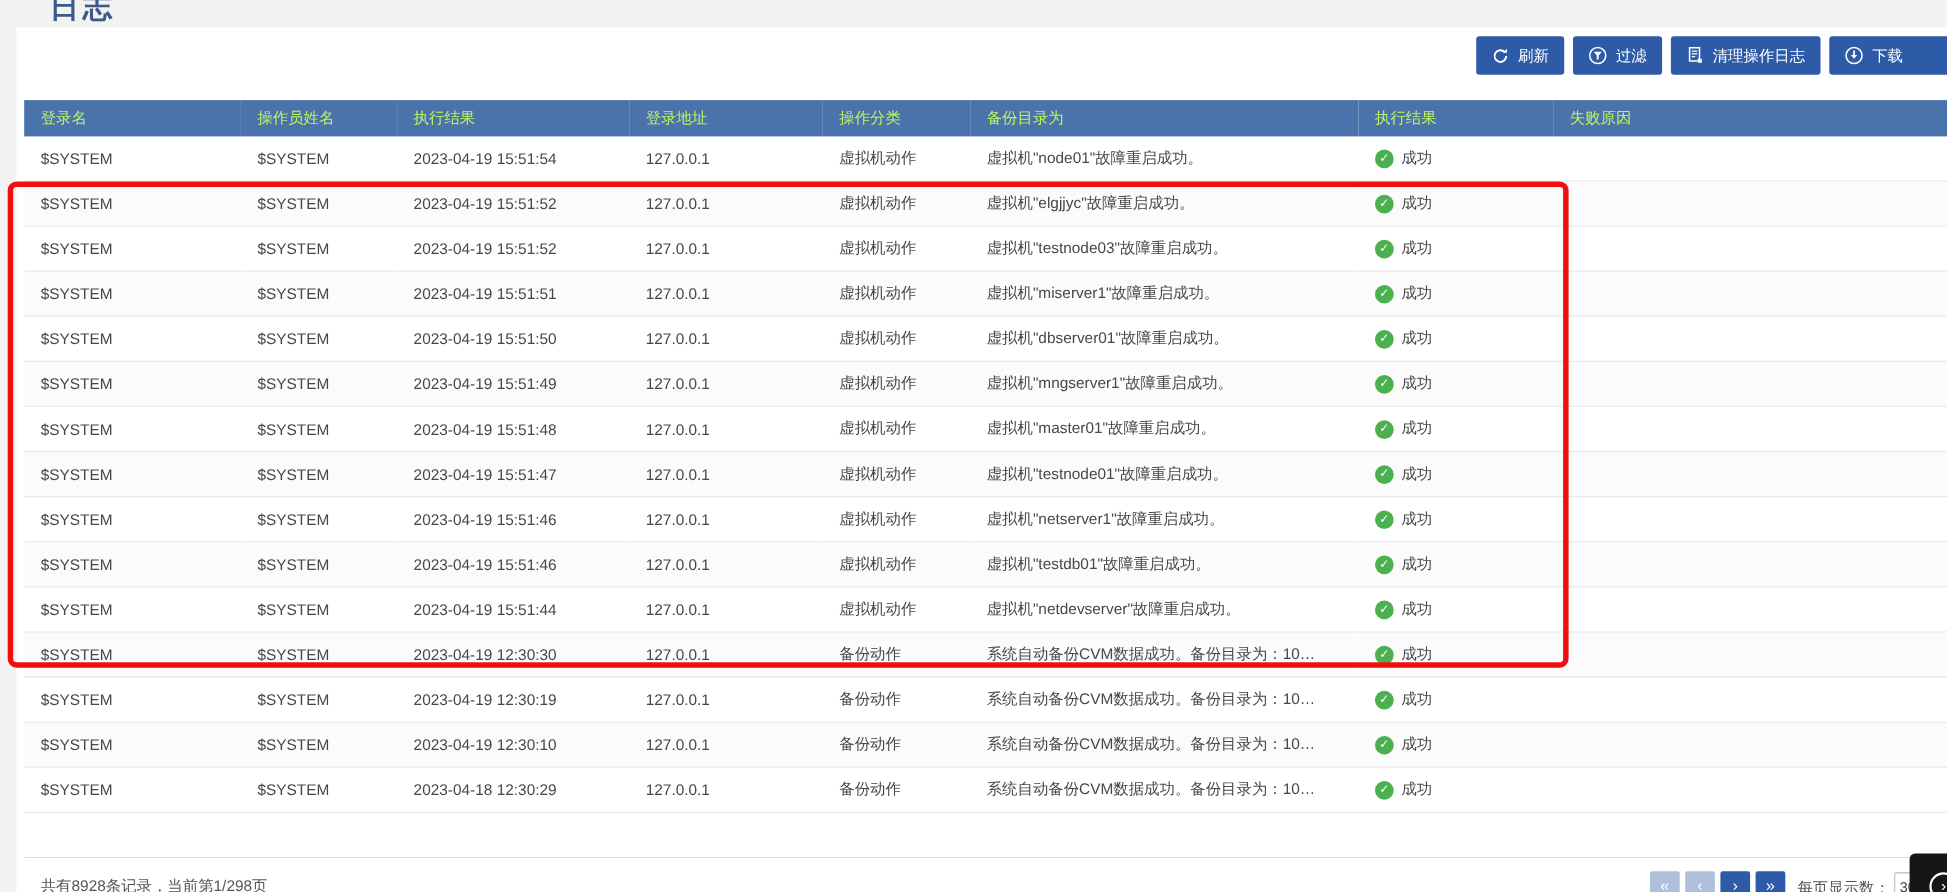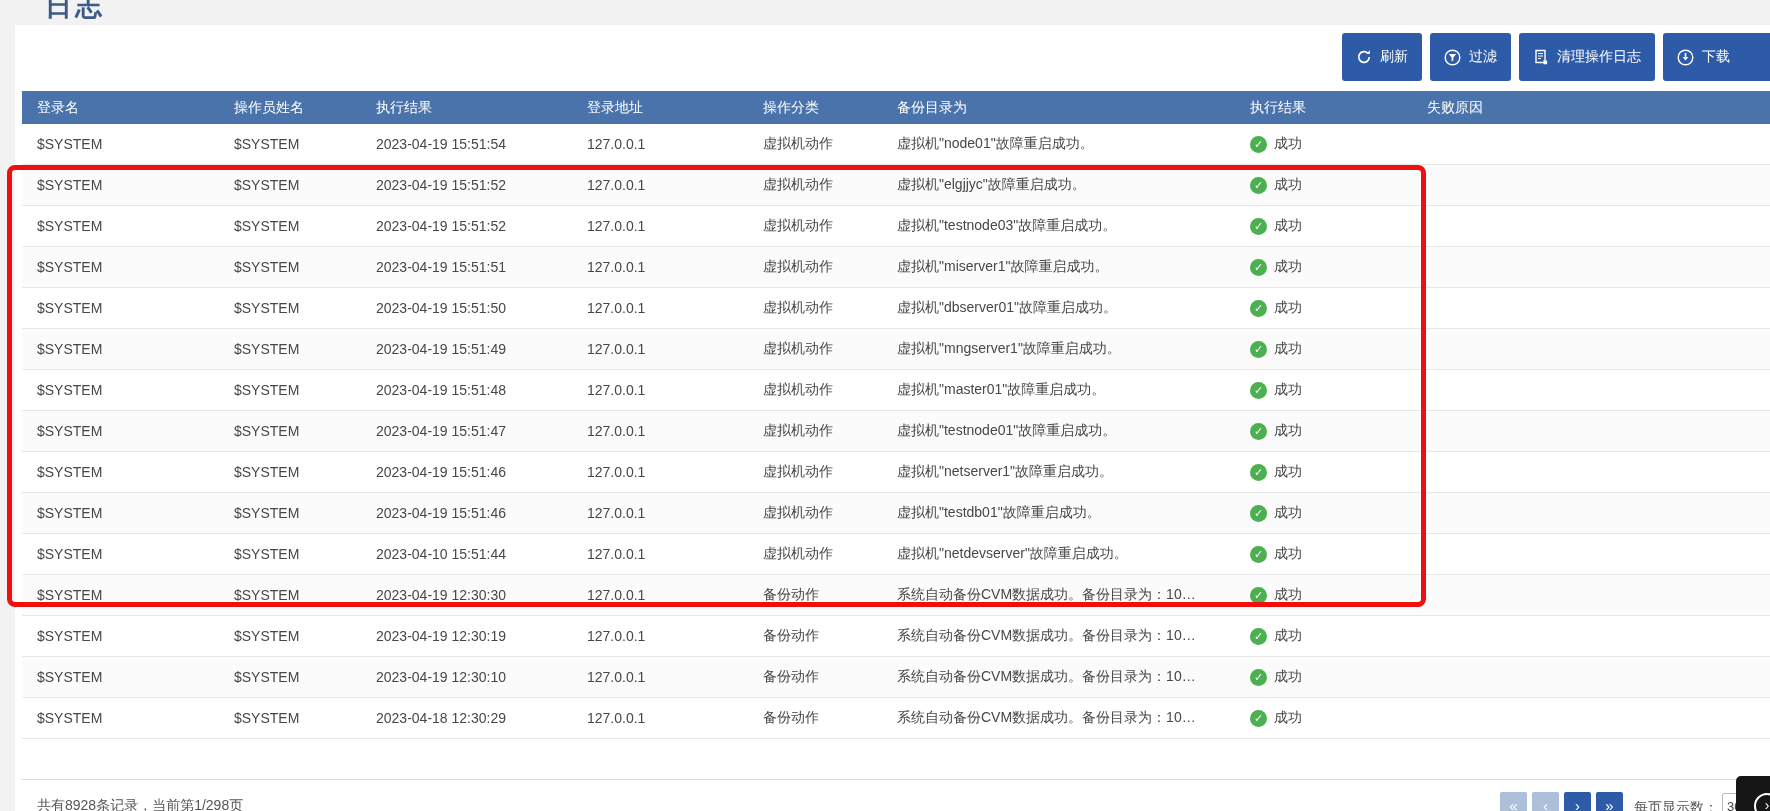--- a/index.html
+++ b/index.html
@@ -16,33 +16,33 @@
   }
   
   .panel{
     position:absolute;left:15px;top:25px;right:0;bottom:0;background:#ffffff;
   }
   
   .toolbar{
     position:absolute;left:1342px;top:33px;display:flex;gap:8px;z-index:2;
   }
   .tbtn{
-    height:48px;background:#2d5ba7;color:#fff;border:none;border-radius:3px;
+    height:35px;background:#2d5ba7;color:#fff;border:none;border-radius:3px;
     display:flex;align-items:center;gap:8px;padding:0 14px;font-size:14px;
     font-family:inherit;cursor:pointer;white-space:nowrap;
   }
   .tbtn svg{display:block;}
   .tbtn.cut{width:118px;}
   
   .logtable{
     position:absolute;left:22px;top:91px;right:0;
     border-collapse:collapse;table-layout:fixed;width:1748px;
   }
   .logtable th{
-    background:#4a73ac;color:#ffffff;font-weight:normal;font-size:14px;
+    background:#4a73ac;color:#bef264;font-weight:normal;font-size:14px;
     text-align:left;padding:0 0 0 15px;height:33px;
   }
   .logtable td{
     font-size:14px;color:#474747;padding:0 0 0 15px;height:40px;
     border-bottom:1px solid #e7e7e7;white-space:nowrap;overflow:hidden;
   }
   .logtable tbody tr:nth-child(even) td{background:#fbfbfb;}
   .ok{display:flex;align-items:center;gap:7px;}
   .ok-circle{
     width:17px;height:17px;border-radius:50%;background:#4caf50;color:#fff;
@@ -306,21 +306,21 @@
           <span class="ok">
             <span class="ok-circle">✓</span>
             <span>成功</span>
           </span>
         </td>
         <td></td>
       </tr>
       <tr>
         <td>$SYSTEM</td>
         <td>$SYSTEM</td>
-        <td>2023-04-10 15:51:44</td>
+        <td>2023-04-19 15:51:44</td>
         <td>127.0.0.1</td>
         <td>虚拟机动作</td>
         <td>虚拟机"netdevserver"故障重启成功。</td>
         <td>
           <span class="ok">
             <span class="ok-circle">✓</span>
             <span>成功</span>
           </span>
         </td>
         <td></td>

